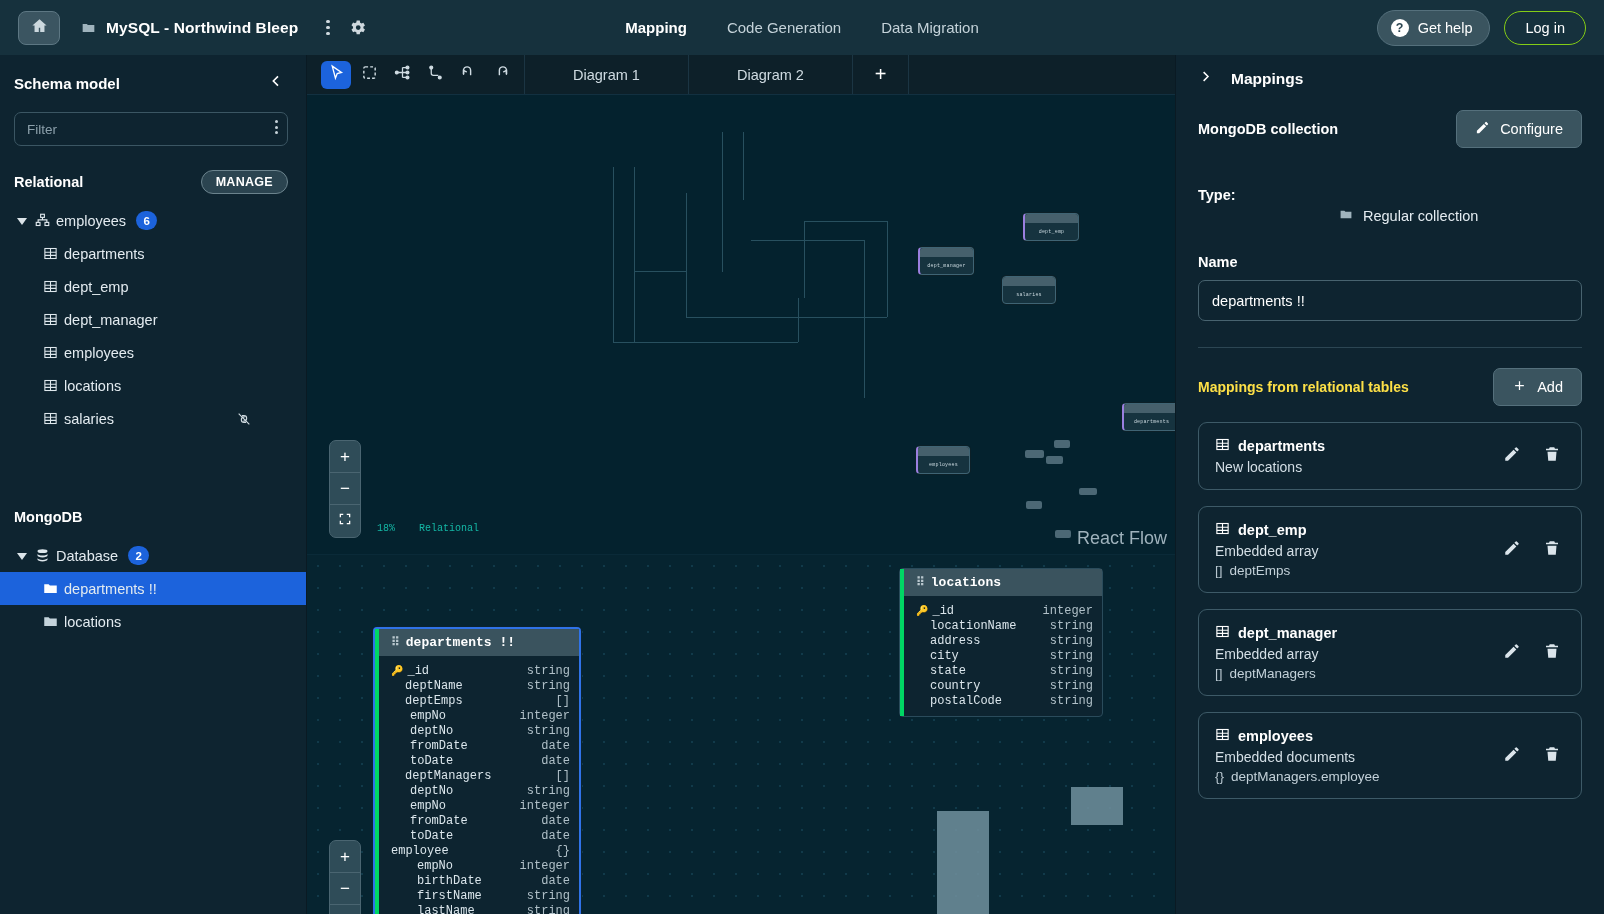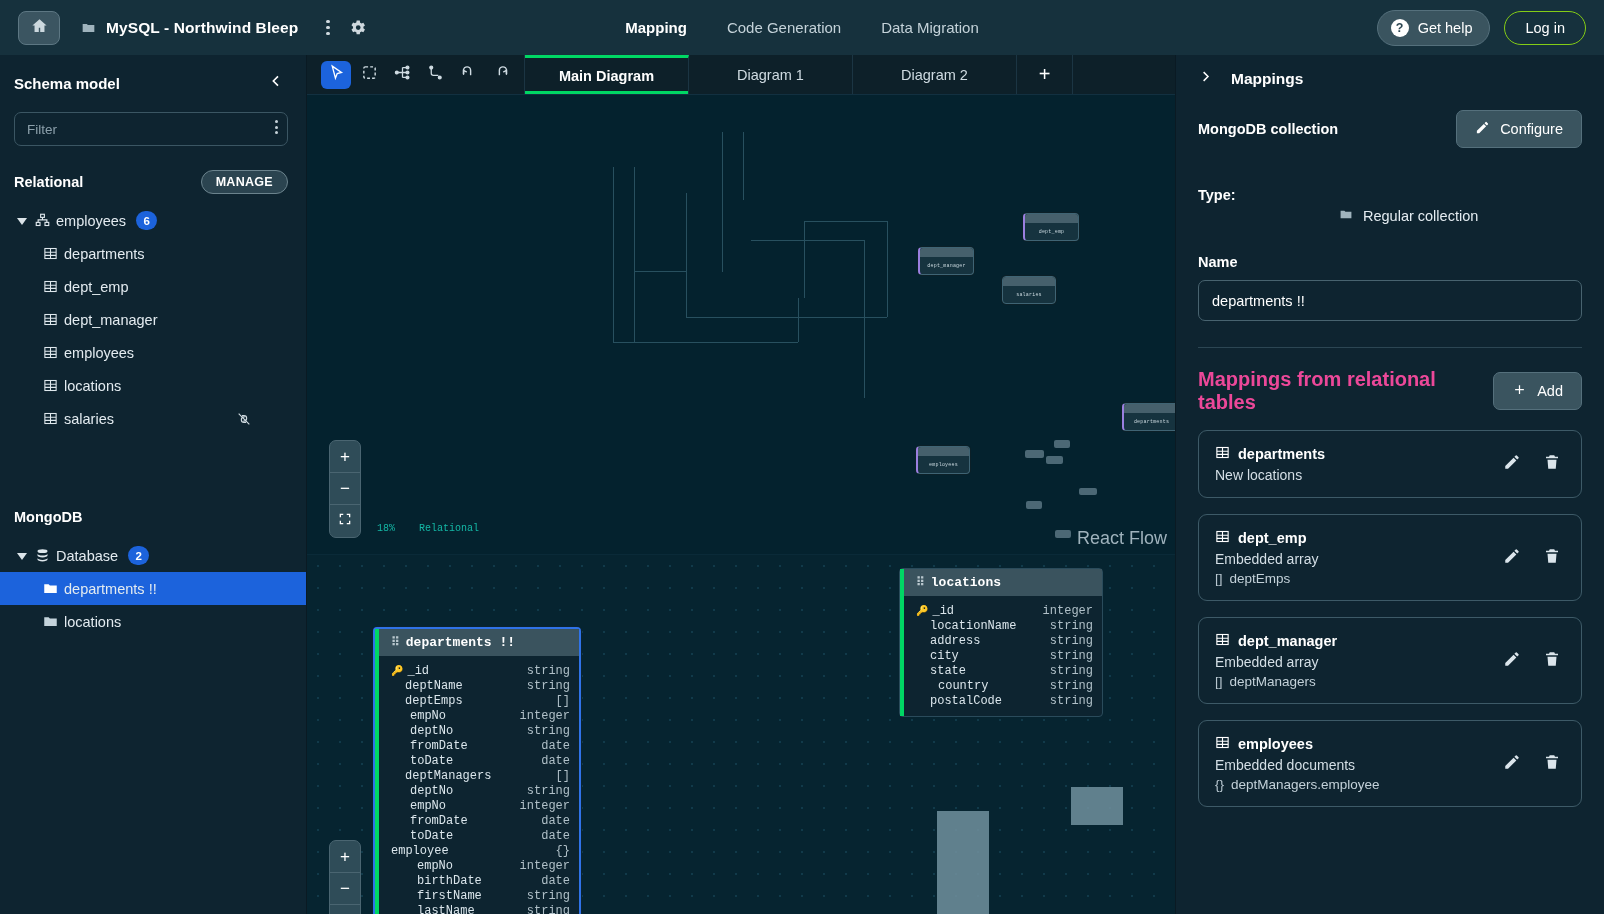--- a/index.html
+++ b/index.html
@@ -181,21 +181,21 @@
   .type-key { font-size: 14.5px; font-weight:bold; color:#fff; width: 140px; }
   .type-val { display:flex; align-items:center; gap:9px; font-size: 14.5px; color:#e4ecf1;margin-top:42px; }
   .name-label { font-size: 14.5px; font-weight:bold; color:#fff; margin-top: 30px; }
   .name-input {
     margin-top: 10px; width: 100%; height: 41px; border-radius: 7px;
     background: transparent; border: 1px solid #48636f; color:#fff;
     font-size: 14.5px; padding: 0 13px; font-family:"Liberation Sans", sans-serif;
   }
   .divider { height:1px; background:#2c4653; margin: 26px 0 0 0; }
   .map-head { display:flex; align-items:center; justify-content:space-between; margin-top: 20px; }
-  .map-title { font-size: 20px; font-weight: bold; color:#ec4899; }
+  .map-title { font-size: 14px; font-weight: bold; color:#fde047; }
   .card {
     margin-top: 16px; border:1px solid #3d5a67; border-radius: 9px;
     padding: 14px 16px; display:flex; align-items:center;
   }
   .card-main { flex:1; }
   .card-title { display:flex; align-items:center; gap: 8px; font-size: 14.5px; font-weight:bold; color:#fff; }
   .card-sub { font-size: 14px; color:#d4dfe6; margin-top: 4px; }
   .card-path { font-size: 13.5px; color:#c3d1d9; margin-top: 4px; display:flex; gap:7px; }
   .card-path .br { color:#b7c6cf; }
   .card-acts { display:flex; gap: 22px; align-items:center; padding-right: 4px;}
@@ -432,21 +432,20 @@
           </div>
           <div class="tool">
             <span><svg viewBox="0 0 24 24" fill="none" stroke="#cfdbe2" stroke-width="2" stroke-linecap="round">
                   <path d="M19 14V9A5 5 0 0 0 9 9v6"></path>
                   <polyline points="19,14 19,9 15,11" fill="none"></polyline>
                 </svg></span>
           </div>
         </div>
 
         <div class="dtabs">
-          <div class="dtab active">Main Diagram</div>
           <div class="dtab">Diagram 1</div>
           <div class="dtab">Diagram 2</div>
           <div class="dtab-add">+</div>
         </div>
       </div>
 
       <div class="canvas-stack">
 
         <div class="canvas top">
 
@@ -619,21 +618,21 @@
                   <span class="ftype">string</span>
                 </div>
               <div class="nrow" style="padding-left:30px;">
                   <span class="fname">city</span>
                   <span class="ftype">string</span>
                 </div>
               <div class="nrow" style="padding-left:30px;">
                   <span class="fname">state</span>
                   <span class="ftype">string</span>
                 </div>
-              <div class="nrow" style="padding-left:38px;gap:20px;">
+              <div class="nrow" style="padding-left:30px;gap:20px;">
                   <span class="fname">country</span>
                   <span class="ftype">string</span>
                 </div>
               <div class="nrow" style="padding-left:30px;">
                   <span class="fname">postalCode</span>
                   <span class="ftype">string</span>
                 </div>
             </div>
           </div>
 

